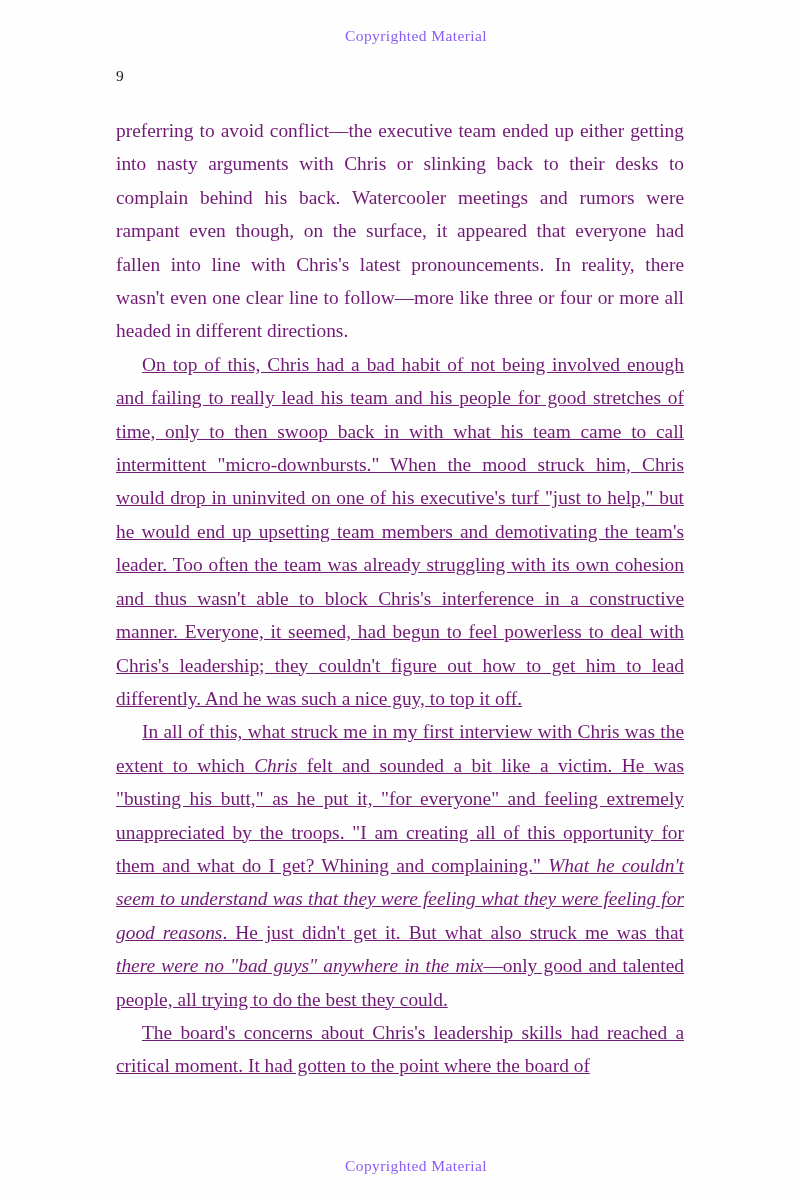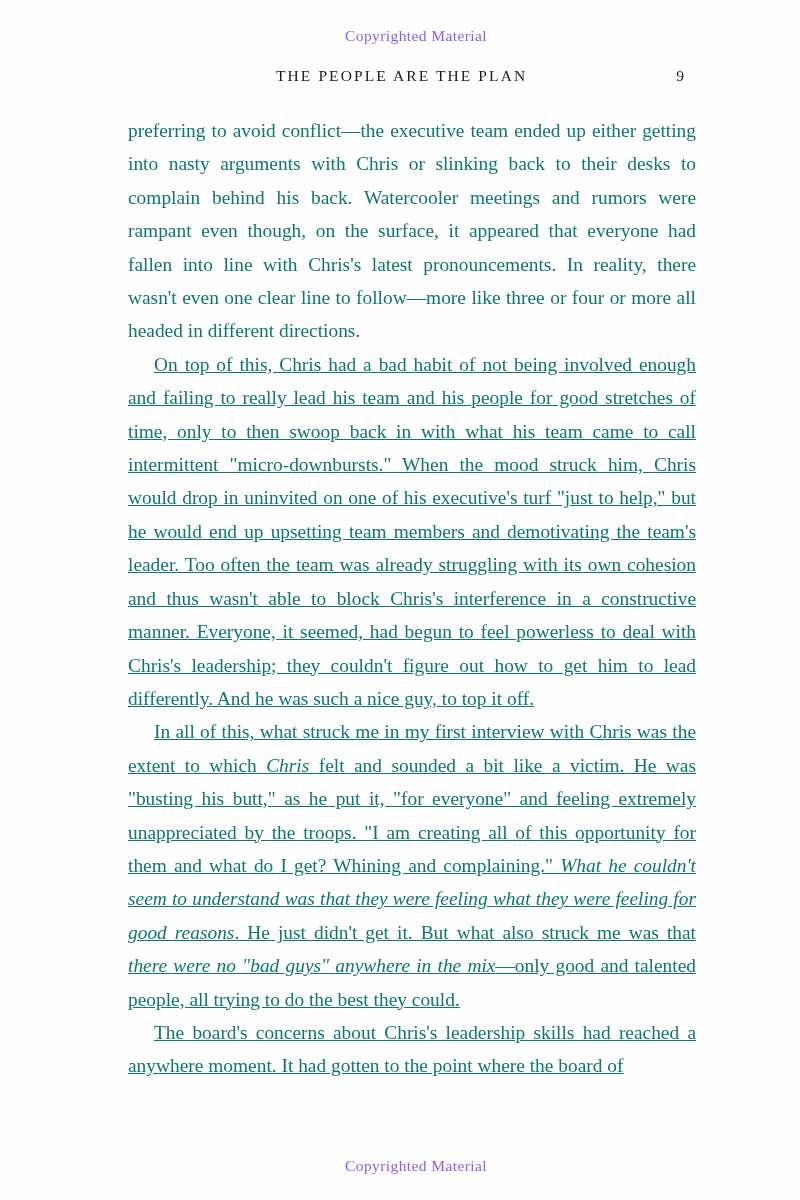--- a/index.html
+++ b/index.html
@@ -60,22 +60,21 @@
   .body-text {
     position: absolute;
     top: 114px;
     left: 116px;
     width: 568px;
     font-size: 19.4px;
     line-height: 33.4px;
     text-align: justify;
     text-justify: inter-word;
     hyphens: none;
-    color: #0f766e;
-    margin-left: 12px;
+    color: #701a75;
   }
   .body-text p {
     margin: 0;
   }
   .body-text p.indent {
     text-indent: 26px;
     text-decoration: underline;
   }
   .body-text p:last-child {
     text-align: justify;
@@ -83,25 +82,24 @@
   em { font-style: italic; }
 </style>
 </head>
 <body>
 
 <div class="page">
 
   <div class="watermark-top">Copyrighted Material</div>
 
   <div class="running-head">
-    <div class="title">THE PEOPLE ARE THE PLAN</div>
     <div class="folio">9</div>
   </div>
 
   <div class="body-text">
     <p>preferring to avoid conflict—the executive team ended up either getting into nasty arguments with Chris or slinking back to their desks to complain behind his back. Watercooler meetings and rumors were rampant even though, on the surface, it appeared that everyone had fallen into line with Chris's latest pronouncements. In reality, there wasn't even one clear line to follow—more like three or four or more all headed in different directions.</p>
     <p class="indent">On top of this, Chris had a bad habit of not being involved enough and failing to really lead his team and his people for good stretches of time, only to then swoop back in with what his team came to call intermittent "micro-downbursts." When the mood struck him, Chris would drop in uninvited on one of his executive's turf "just to help," but he would end up upsetting team members and demotivating the team's leader. Too often the team was already struggling with its own cohesion and thus wasn't able to block Chris's interference in a constructive manner. Everyone, it seemed, had begun to feel powerless to deal with Chris's leadership; they couldn't figure out how to get him to lead differently. And he was such a nice guy, to top it off.</p>
     <p class="indent" id="paragraph-3"><span>In all of this, what struck me in my first interview with Chris was the extent to which </span><em>Chris</em><span> felt and sounded a bit like a victim. He was "busting his butt," as he put it, "for everyone" and feeling extremely unappreciated by the troops. "I am creating all of this opportunity for them and what do I get? Whining and complaining." </span><em>What he couldn't seem to understand was that they were feeling what they were feeling for good reasons</em><span>. He just didn't get it. But what also struck me was that </span><em>there were no "bad guys" anywhere in the mix</em><span>—only good and talented people, all trying to do the best they could.</span></p>
-    <p class="indent">The board's concerns about Chris's leadership skills had reached a anywhere moment. It had gotten to the point where the board of</p>
+    <p class="indent">The board's concerns about Chris's leadership skills had reached a critical moment. It had gotten to the point where the board of</p>
   </div>
 
   <div class="watermark-bottom">Copyrighted Material</div>
 </div>
 
 </body></html>

